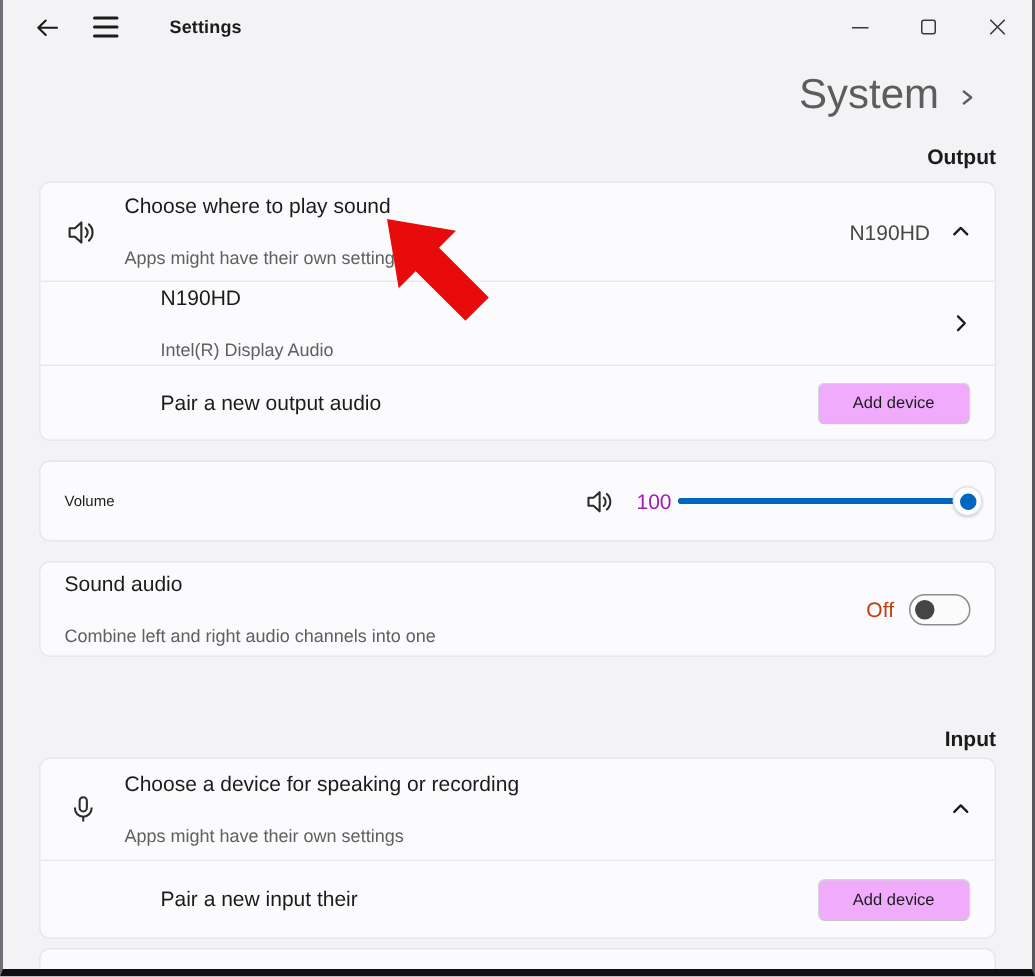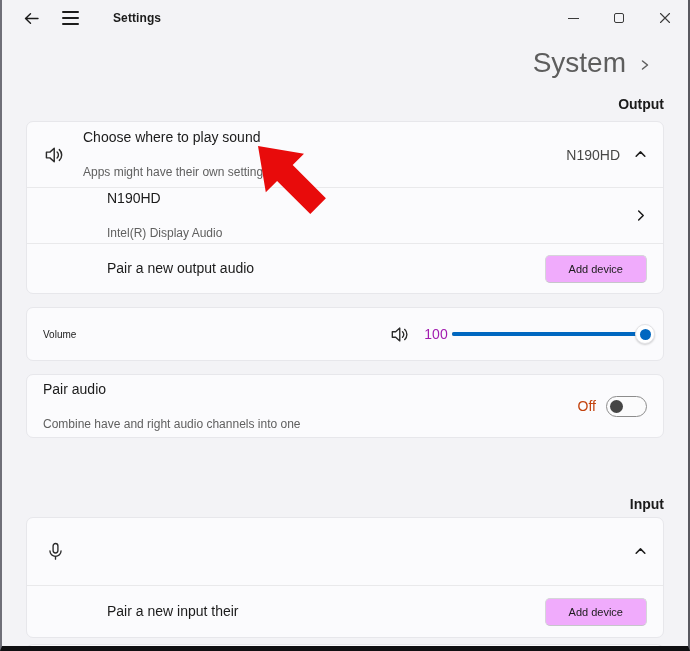--- a/index.html
+++ b/index.html
@@ -57,21 +57,21 @@
   .crumb-parent { font-size: 28px; color: #5d5d5d; font-weight: 400; cursor: pointer; }
   .crumb-sep { margin: 3px 14px 0 14px; display: flex; }
   .crumb-current { font-size: 28px; color: #191919; font-weight: 700; }
   
   .content { padding: 0 24px; }
   .section-header {
     font-size: 14px; font-weight: 700; color: #1b1b1b;
     margin: 12px 0 9px 1px;
     text-align: right;
   }
-  .section-header.input-hdr { margin-top: 58px; margin-bottom: 5px; }
+  .section-header.input-hdr { margin-top: 46px; margin-bottom: 5px; }
   .card {
     background: #fbfbfd;
     border: 1px solid #e7e7eb;
     border-radius: 7px;
     overflow: hidden;
   }
   .row { display: flex; align-items: center; padding: 0 16px; }
   .row + .row { border-top: 1px solid #e9e9eb; }
   .row-main { height: 65px; }
   .row-main-input { height: 67px; }
@@ -257,42 +257,46 @@
               <span class="slider-thumb"></span>
             </span>
           </span>
         </span>
       </div>
     </div>
 
     <div class="card single">
       <div class="row mono-row">
         <span class="titles">
-          <span class="row-title">Pair audio</span>
-          <span class="row-sub">Combine have and right audio channels into one</span>
+          <span class="row-title">Sound audio</span>
+          <span class="row-sub">Combine left and right audio channels into one</span>
         </span>
         <span class="spacer"></span>
         <span class="toggle-label">Off</span>
         <span class="toggle">
           <span class="toggle-knob"></span>
         </span>
       </div>
     </div>
 
     <div class="section-header input-hdr">Input</div>
 
     <div class="card">
       <div class="row row-main-input">
         <span class="lead-icon">
           <svg width="21" height="21" viewBox="0 0 20 20">
             <rect x="7.7" y="2.4" width="4.6" height="9" rx="2.3" fill="none" stroke="#2b2b2b" stroke-width="1.3"></rect>
             <path d="M4.7 9.4 a5.3 5.3 0 0 0 10.6 0" fill="none" stroke="#2b2b2b" stroke-width="1.3" stroke-linecap="round"></path>
             <path d="M10 14.7 v2.6" stroke="#2b2b2b" stroke-width="1.3" stroke-linecap="round"></path>
           </svg>
         </span>
+        <span class="titles">
+          <span class="row-title">Choose a device for speaking or recording</span>
+          <span class="row-sub">Apps might have their own settings</span>
+        </span>
         <span class="spacer"></span>
         <span class="chev">
           <svg width="13" height="13" viewBox="0 0 12 12">
             <polyline points="2,7.6 6,3.6 10,7.6" stroke="#1b1b1b" stroke-width="1.4" fill="none" stroke-linecap="round" stroke-linejoin="round"></polyline>
           </svg>
         </span>
       </div>
 
       <div class="row row-pair-input">
         <span class="row-title">Pair a new input their</span>

